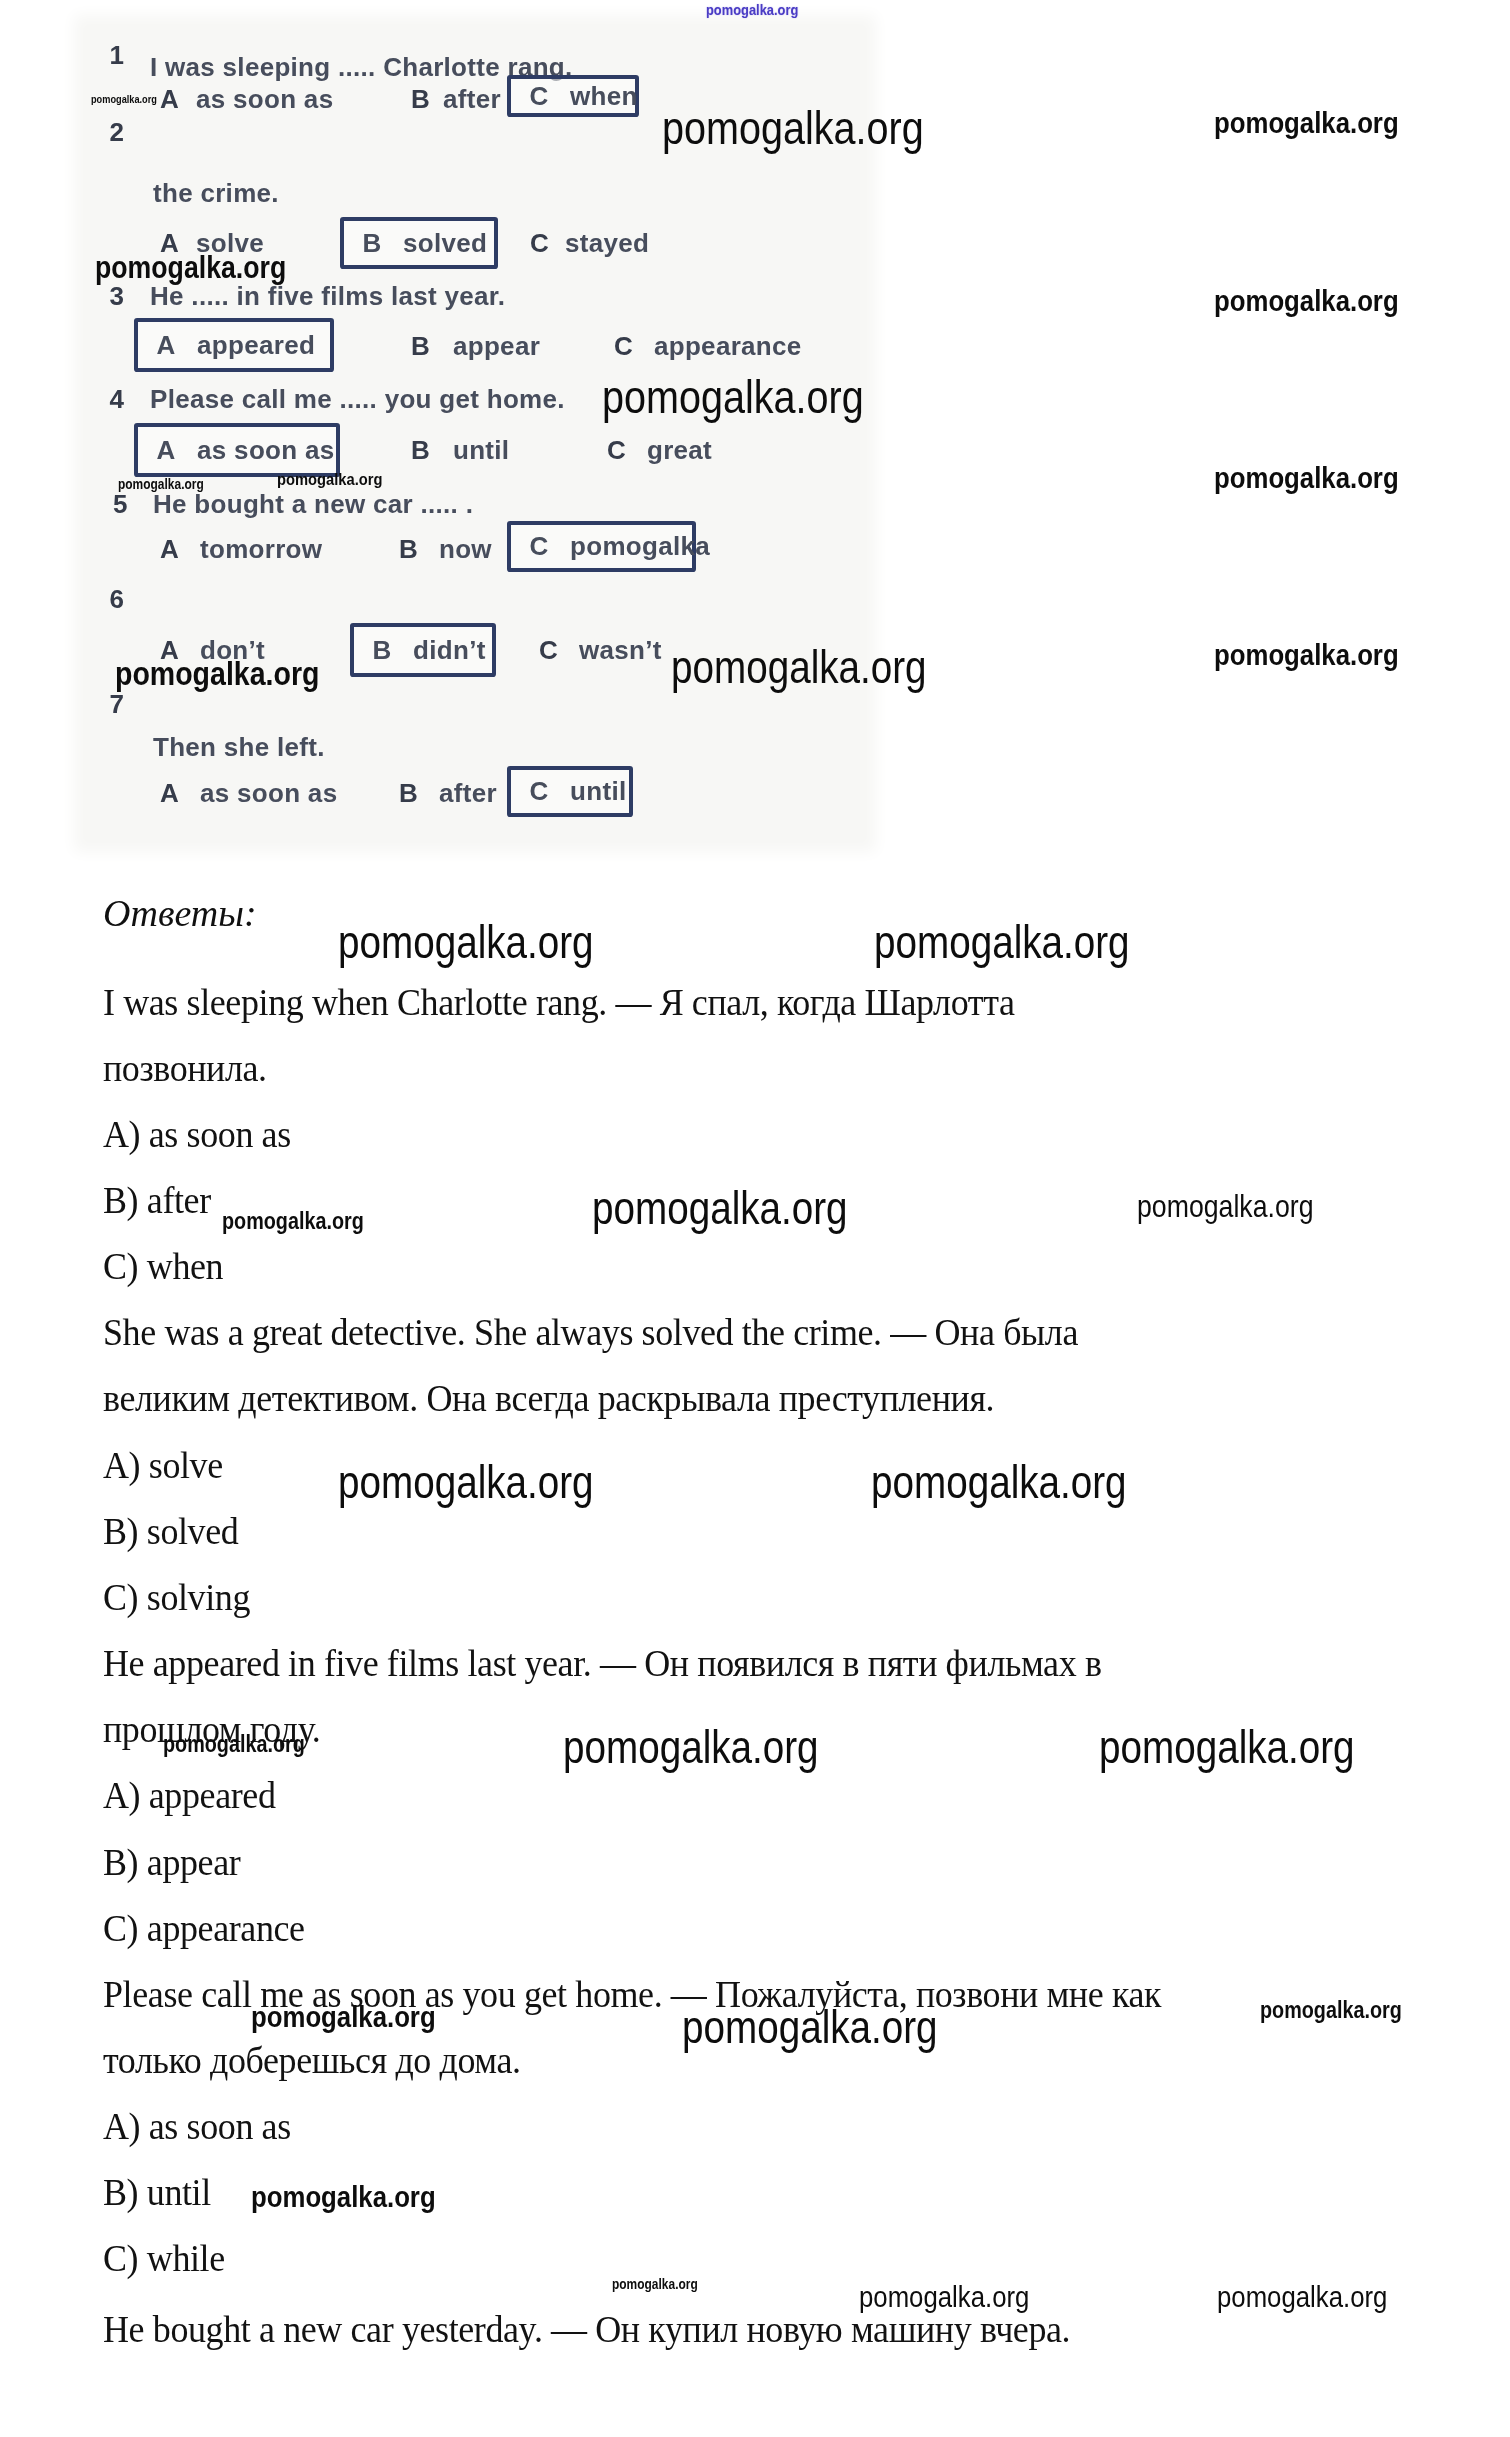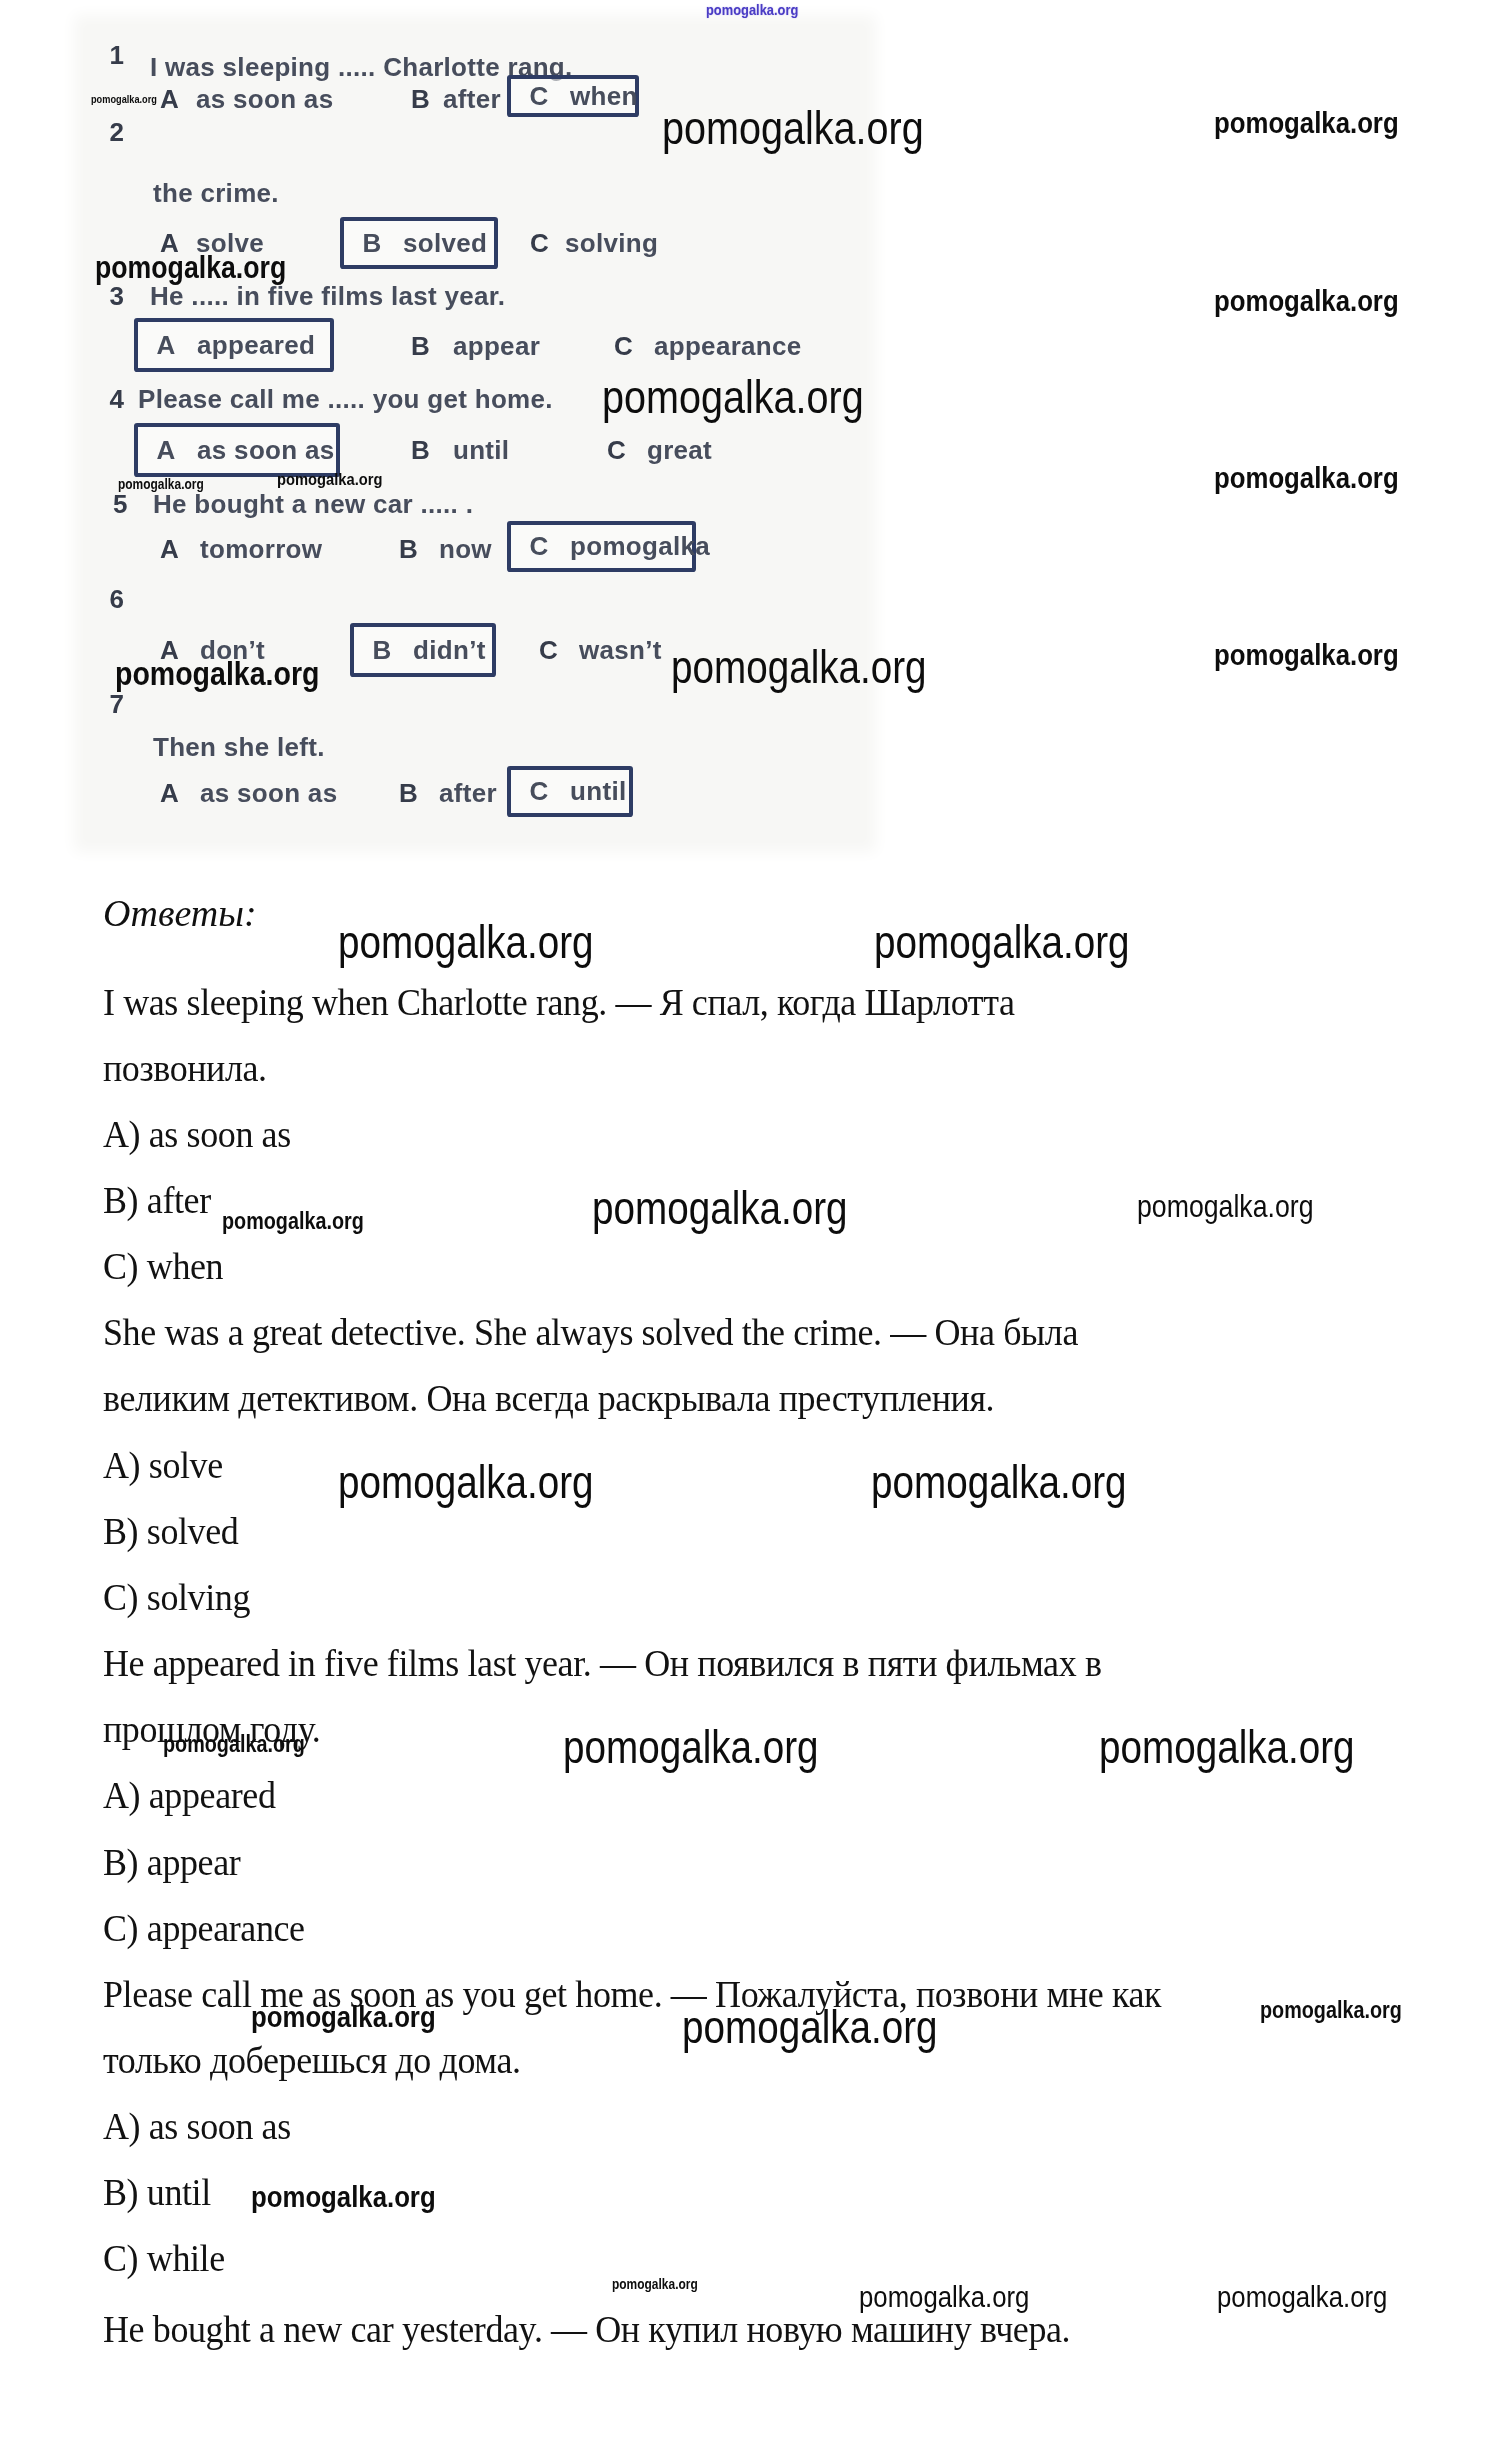--- a/index.html
+++ b/index.html
@@ -47,35 +47,35 @@
 
     <span class="sq qnum" style="left:24.6px;top:91px">2</span>
     <span class="sq" style="left:68px;top:152px">the crime.</span>
     <span class="sq qnum" style="left:75px;top:202px">A</span>
     <span class="sq" style="left:111px;top:202px">solve</span>
     <div class="abox" style="left:255px;top:191px;width:158px;height:52px">
       <span class="bq">B</span>
       <span class="bq">solved</span>
     </div>
     <span class="sq qnum" style="left:445px;top:202px">C</span>
-    <span class="sq" style="left:480px;top:202px">solving</span>
+    <span class="sq" style="left:480px;top:202px">stayed</span>
 
     <span class="sq qnum" style="left:24.6px;top:255px">3</span>
     <span class="sq" style="left:65px;top:255px">He ..... in five films last year.</span>
     <div class="abox" style="left:49px;top:292px;width:200px;height:54px">
       <span class="bq">A</span>
       <span class="bq">appeared</span>
     </div>
     <span class="sq qnum" style="left:326px;top:305px">B</span>
     <span class="sq" style="left:368px;top:305px">appear</span>
     <span class="sq qnum" style="left:529px;top:305px">C</span>
     <span class="sq" style="left:569px;top:305px">appearance</span>
 
     <span class="sq qnum" style="left:24.6px;top:358px">4</span>
-    <span class="sq" style="left:53px;top:358px">Please call me ..... you get home.</span>
+    <span class="sq" style="left:65px;top:358px">Please call me ..... you get home.</span>
     <div class="abox" style="left:49px;top:397px;width:206px;height:54px">
       <span class="bq">A</span>
       <span class="bq">as soon as</span>
     </div>
     <span class="sq qnum" style="left:326px;top:409px">B</span>
     <span class="sq" style="left:368px;top:409px">until</span>
     <span class="sq qnum" style="left:522px;top:409px">C</span>
     <span class="sq" style="left:562px;top:409px">great</span>
 
     <span class="sq qnum" style="left:28px;top:463px">5</span>

